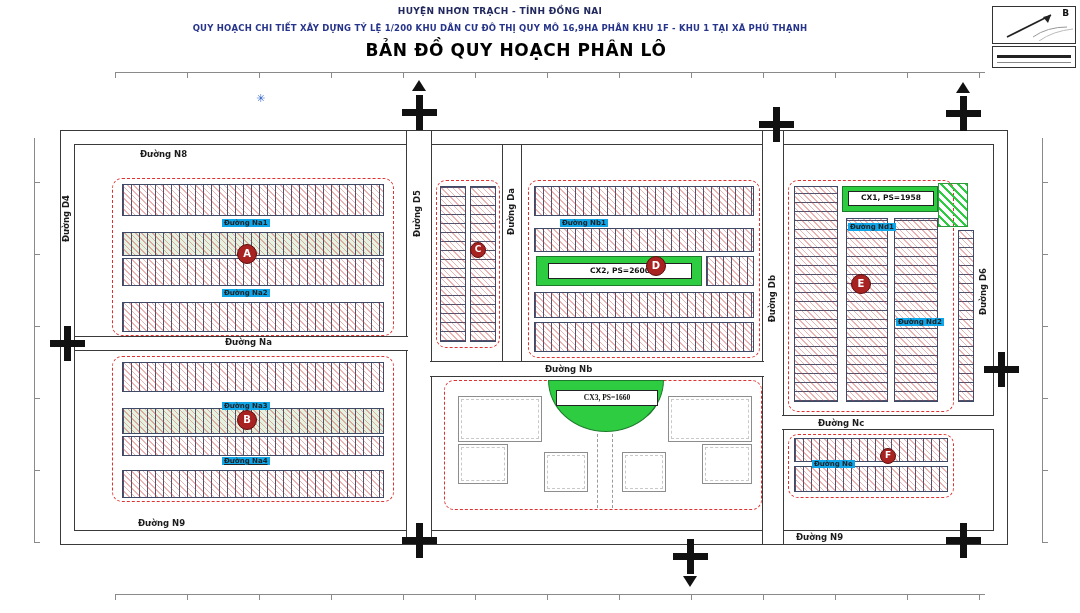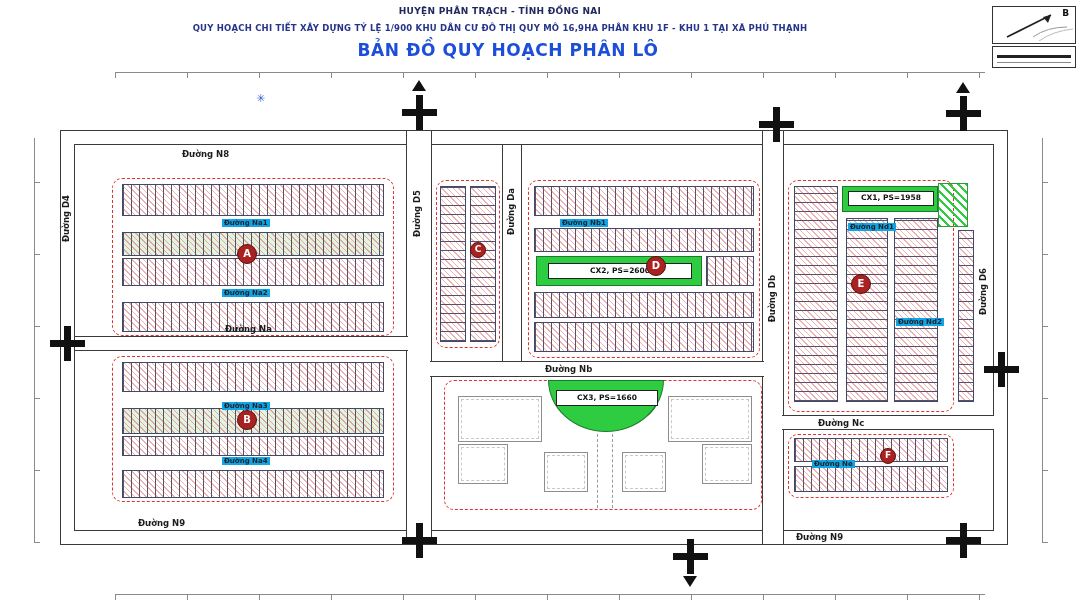--- a/index.html
+++ b/index.html
@@ -6,22 +6,22 @@
   body {
     width:1080px; height:613px; position:relative; overflow:hidden;
     background:#ffffff; font-family:"DejaVu Sans", sans-serif; color:#1c1c1c;
   }
 
   
   .hdr1 { position:absolute; top:6px; left:0; width:1000px; text-align:center;
           font-size:9px; font-weight:bold; color:#21295e; letter-spacing:.3px; }
   .hdr2 { position:absolute; top:23px; left:0; width:1000px; text-align:center;
           font-size:8.5px; font-weight:bold; color:#26348b; letter-spacing:.2px; }
-  .hdr3 { position:absolute; top:40px; left:8px; width:1000px; text-align:center;
-          font-size:17px; font-weight:bold; color:#1d4ed8; letter-spacing:.6px; }
+  .hdr3 { position:absolute; top:40px; left:16px; width:1000px; text-align:center;
+          font-size:17px; font-weight:bold; color:#000000; letter-spacing:.6px; }
 
   
   .cbox { position:absolute; border:1.2px solid #333; background:#fff; box-sizing:border-box; }
 
   
   .dimh { position:absolute; height:5px; border-top:1px solid #8a8a8a;
           background:repeating-linear-gradient(90deg,#8a8a8a 0 1px,transparent 1px 72px); }
   .dimv { position:absolute; width:5px; border-left:1px solid #8a8a8a;
           background:repeating-linear-gradient(0deg,#8a8a8a 0 1px,transparent 1px 72px); }
 
@@ -70,22 +70,22 @@
 
   
   .bldg { position:absolute; border:1.2px solid #8d8d8d; background:#fff; outline:1px dashed #c9c9c9; outline-offset:-4px; box-sizing:border-box; }
   .drive { position:absolute; background:#fff; border-left:1px dashed #9a9a9a; border-right:1px dashed #9a9a9a; box-sizing:border-box; }
 
   .star { position:absolute; color:#3366cc; font-size:11px; }
 </style>
 </head>
 <body>
 
-<div class="hdr1">HUYỆN PHÂN TRẠCH - TỈNH ĐỒNG NAI</div>
-<div class="hdr2">QUY HOẠCH CHI TIẾT XÂY DỰNG TỶ LỆ 1/900 KHU DÂN CƯ ĐÔ THỊ QUY MÔ 16,9HA PHÂN KHU 1F - KHU 1 TẠI XÃ PHÚ THẠNH</div>
+<div class="hdr1">HUYỆN NHƠN TRẠCH - TỈNH ĐỒNG NAI</div>
+<div class="hdr2">QUY HOẠCH CHI TIẾT XÂY DỰNG TỶ LỆ 1/200 KHU DÂN CƯ ĐÔ THỊ QUY MÔ 16,9HA PHÂN KHU 1F - KHU 1 TẠI XÃ PHÚ THẠNH</div>
 <div class="hdr3">BẢN ĐỒ QUY HOẠCH PHÂN LÔ</div>
 
 <div class="cbox" style="left:992px;top:6px;width:84px;height:38px;">
   <svg width="82" height="34" style="position:absolute;left:0;top:0;">
     <path d="M 14 30 L 58 8" stroke="#222" stroke-width="1.6" fill="none"></path>
     <path d="M 58 8 L 50 10 L 55 16 Z" fill="#222"></path>
     <path d="M 40 30 q 14 -10 34 -10" stroke="#999" stroke-width="1" fill="none"></path>
     <path d="M 46 34 q 14 -10 34 -12" stroke="#bbb" stroke-width="1" fill="none"></path>
   </svg>
   <span style="position:absolute;right:6px;top:1px;font-size:9px;font-weight:bold;color:#111;">B</span>
@@ -118,21 +118,21 @@
 <div class="rl2" style="left:222px;top:219px;">Đường Na1</div>
 <div class="rl2" style="left:222px;top:289px;">Đường Na2</div>
 <div class="circle big" style="left:237px;top:244px;">A</div>
 
 <div class="blk" style="left:112px;top:356px;width:282px;height:146px;"></div>
 <div class="lots" style="left:122px;top:362px;width:262px;height:30px;"></div>
 <div class="lots tint" style="left:122px;top:408px;width:262px;height:26px;"></div>
 <div class="lots" style="left:122px;top:436px;width:262px;height:20px;"></div>
 <div class="lots" style="left:122px;top:470px;width:262px;height:28px;"></div>
 <div class="rl2" style="left:222px;top:402px;">Đường Na3</div>
-<div class="rl2" style="left:222px;top:457px;">Đường Na4</div>
+<div class="rl2" style="left:222px;top:457px;text-decoration:underline;">Đường Na4</div>
 <div class="circle big" style="left:237px;top:410px;">B</div>
 
 <div class="blk" style="left:436px;top:180px;width:64px;height:168px;"></div>
 <div class="lots h" style="left:440px;top:186px;width:26px;height:156px;"></div>
 <div class="lots h" style="left:470px;top:186px;width:26px;height:156px;"></div>
 <div class="circle small" style="left:470px;top:242px;">C</div>
 
 <div class="blk" style="left:528px;top:180px;width:232px;height:178px;"></div>
 <div class="lots" style="left:534px;top:186px;width:220px;height:30px;"></div>
 <div class="lots" style="left:534px;top:228px;width:220px;height:24px;"></div>
@@ -158,44 +158,44 @@
 <div class="lots h" style="left:958px;top:230px;width:16px;height:172px;"></div>
 
 <div class="blk" style="left:788px;top:434px;width:166px;height:64px;"></div>
 <div class="lots" style="left:794px;top:438px;width:154px;height:24px;"></div>
 <div class="lots" style="left:794px;top:466px;width:154px;height:26px;"></div>
 <div class="rl2" style="left:812px;top:460px;">Đường Ne</div>
 <div class="circle small" style="left:880px;top:448px;">F</div>
 
 <div class="blk" style="left:444px;top:380px;width:318px;height:130px;"></div>
 <div class="gz" style="left:548px;top:380px;width:116px;height:52px;border-radius:0 0 58px 58px / 0 0 52px 52px;"></div>
-<div class="gzlabel" style="left:556px;top:390px;width:100px;height:14px;line-height:13px;">CX3, PS=1660</div>
+<div class="gzlabel" style="left:556px;top:390px;width:100px;height:14px;line-height:13px;font-family:Liberation Serif, serif;">CX3, PS=1660</div>
 <div class="drive" style="left:597px;top:434px;width:16px;height:74px;"></div>
 <div class="bldg" style="left:458px;top:396px;width:84px;height:46px;"></div>
 <div class="bldg" style="left:458px;top:444px;width:50px;height:40px;"></div>
 <div class="bldg" style="left:668px;top:396px;width:84px;height:46px;"></div>
 <div class="bldg" style="left:702px;top:444px;width:50px;height:40px;"></div>
 <div class="bldg" style="left:544px;top:452px;width:44px;height:40px;"></div>
 <div class="bldg" style="left:622px;top:452px;width:44px;height:40px;"></div>
 
 <div class="cross" style="left:402px;top:95px;"></div>
 <div class="cross" style="left:759px;top:107px;"></div>
 <div class="cross" style="left:946px;top:96px;"></div>
 <div class="cross" style="left:50px;top:326px;"></div>
 <div class="cross" style="left:984px;top:352px;"></div>
 <div class="cross" style="left:402px;top:523px;"></div>
 <div class="cross" style="left:673px;top:539px;"></div>
 <div class="cross" style="left:946px;top:523px;"></div>
 <div class="tri-up" style="left:412px;top:80px;"></div>
 <div class="tri-up" style="left:956px;top:82px;"></div>
 <div class="tri-down" style="left:683px;top:576px;"></div>
 
-<div class="rl" style="left:140px;top:149px;margin-left:42px;">Đường N8</div>
+<div class="rl" style="left:140px;top:149px;">Đường N8</div>
 <div class="rl v" style="left:61px;top:195px;">Đường D4</div>
-<div class="rl" style="left:225px;top:324px;">Đường Na</div>
+<div class="rl" style="left:225px;top:337px;">Đường Na</div>
 <div class="rl" style="left:138px;top:518px;">Đường N9</div>
 <div class="rl v" style="left:412px;top:190px;">Đường D5</div>
 <div class="rl v" style="left:506px;top:188px;">Đường Da</div>
 <div class="rl" style="left:545px;top:364px;">Đường Nb</div>
 <div class="rl v" style="left:767px;top:275px;">Đường Db</div>
 <div class="rl" style="left:818px;top:418px;">Đường Nc</div>
 <div class="rl" style="left:796px;top:532px;">Đường N9</div>
 <div class="rl v" style="left:978px;top:268px;">Đường D6</div>
 
 <div class="star" style="left:256px;top:92px;">✳</div>

